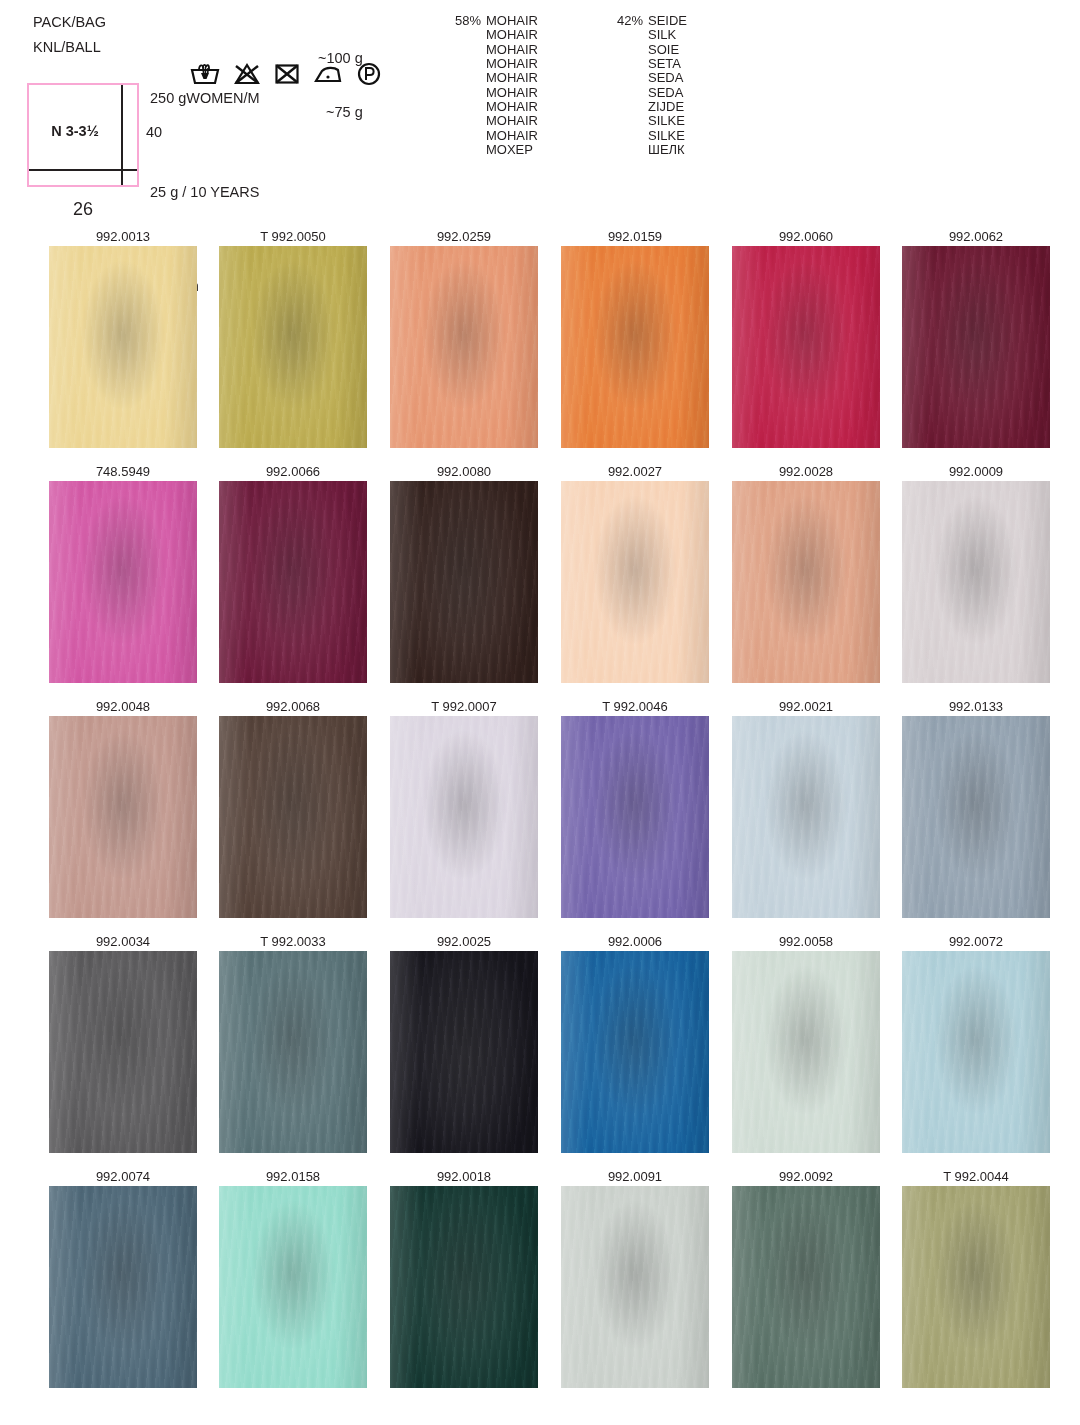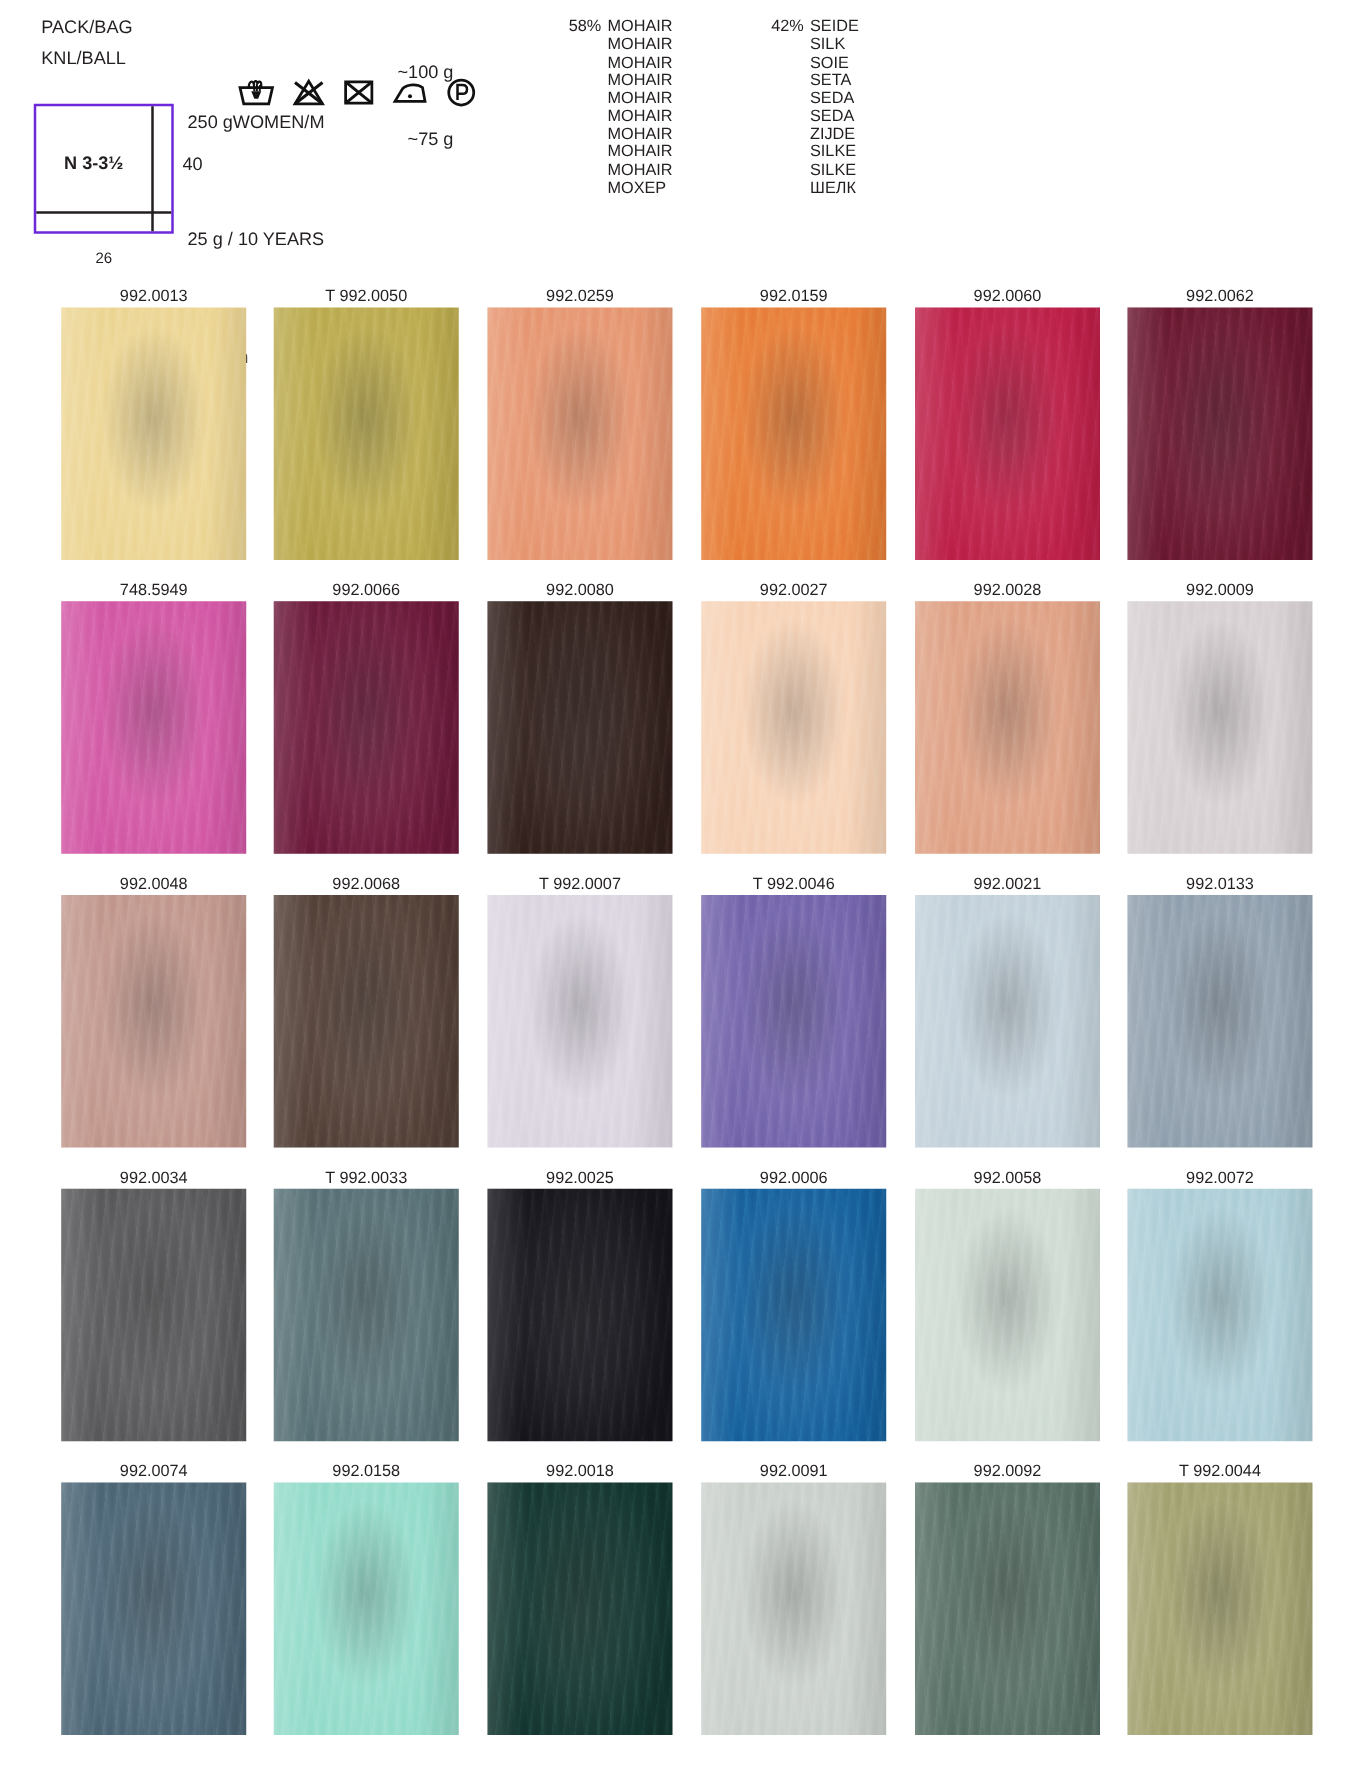--- a/index.html
+++ b/index.html
@@ -76,21 +76,21 @@
   
   #gauge-wrap {
     position: absolute;
     left: 27px;
     top: 83px;
   }
   #gauge-box {
     position: relative;
     width: 112px;
     height: 104px;
-    border: 2px solid #6d28d9;
+    border: 2px solid #f9a8d4;
     box-sizing: border-box;
     background: #ffffff;
   }
   #gauge-vline {
     position: absolute;
     right: 14px;
     top: 0;
     bottom: 0;
     width: 2px;
     background: #231f20;
@@ -119,21 +119,21 @@
     top: 124px;
     font-size: 14.5px;
     white-space: pre;
   }
   #gauge-stitches {
     position: absolute;
     left: 27px;
     top: 199px;
     width: 112px;
     text-align: center;
-    font-size: 12px;
+    font-size: 18px;
     white-space: pre;
   }
 
   
   #care-symbols {
     position: absolute;
     left: 190px;
     top: 62px;
     display: flex;
     gap: 13px;

